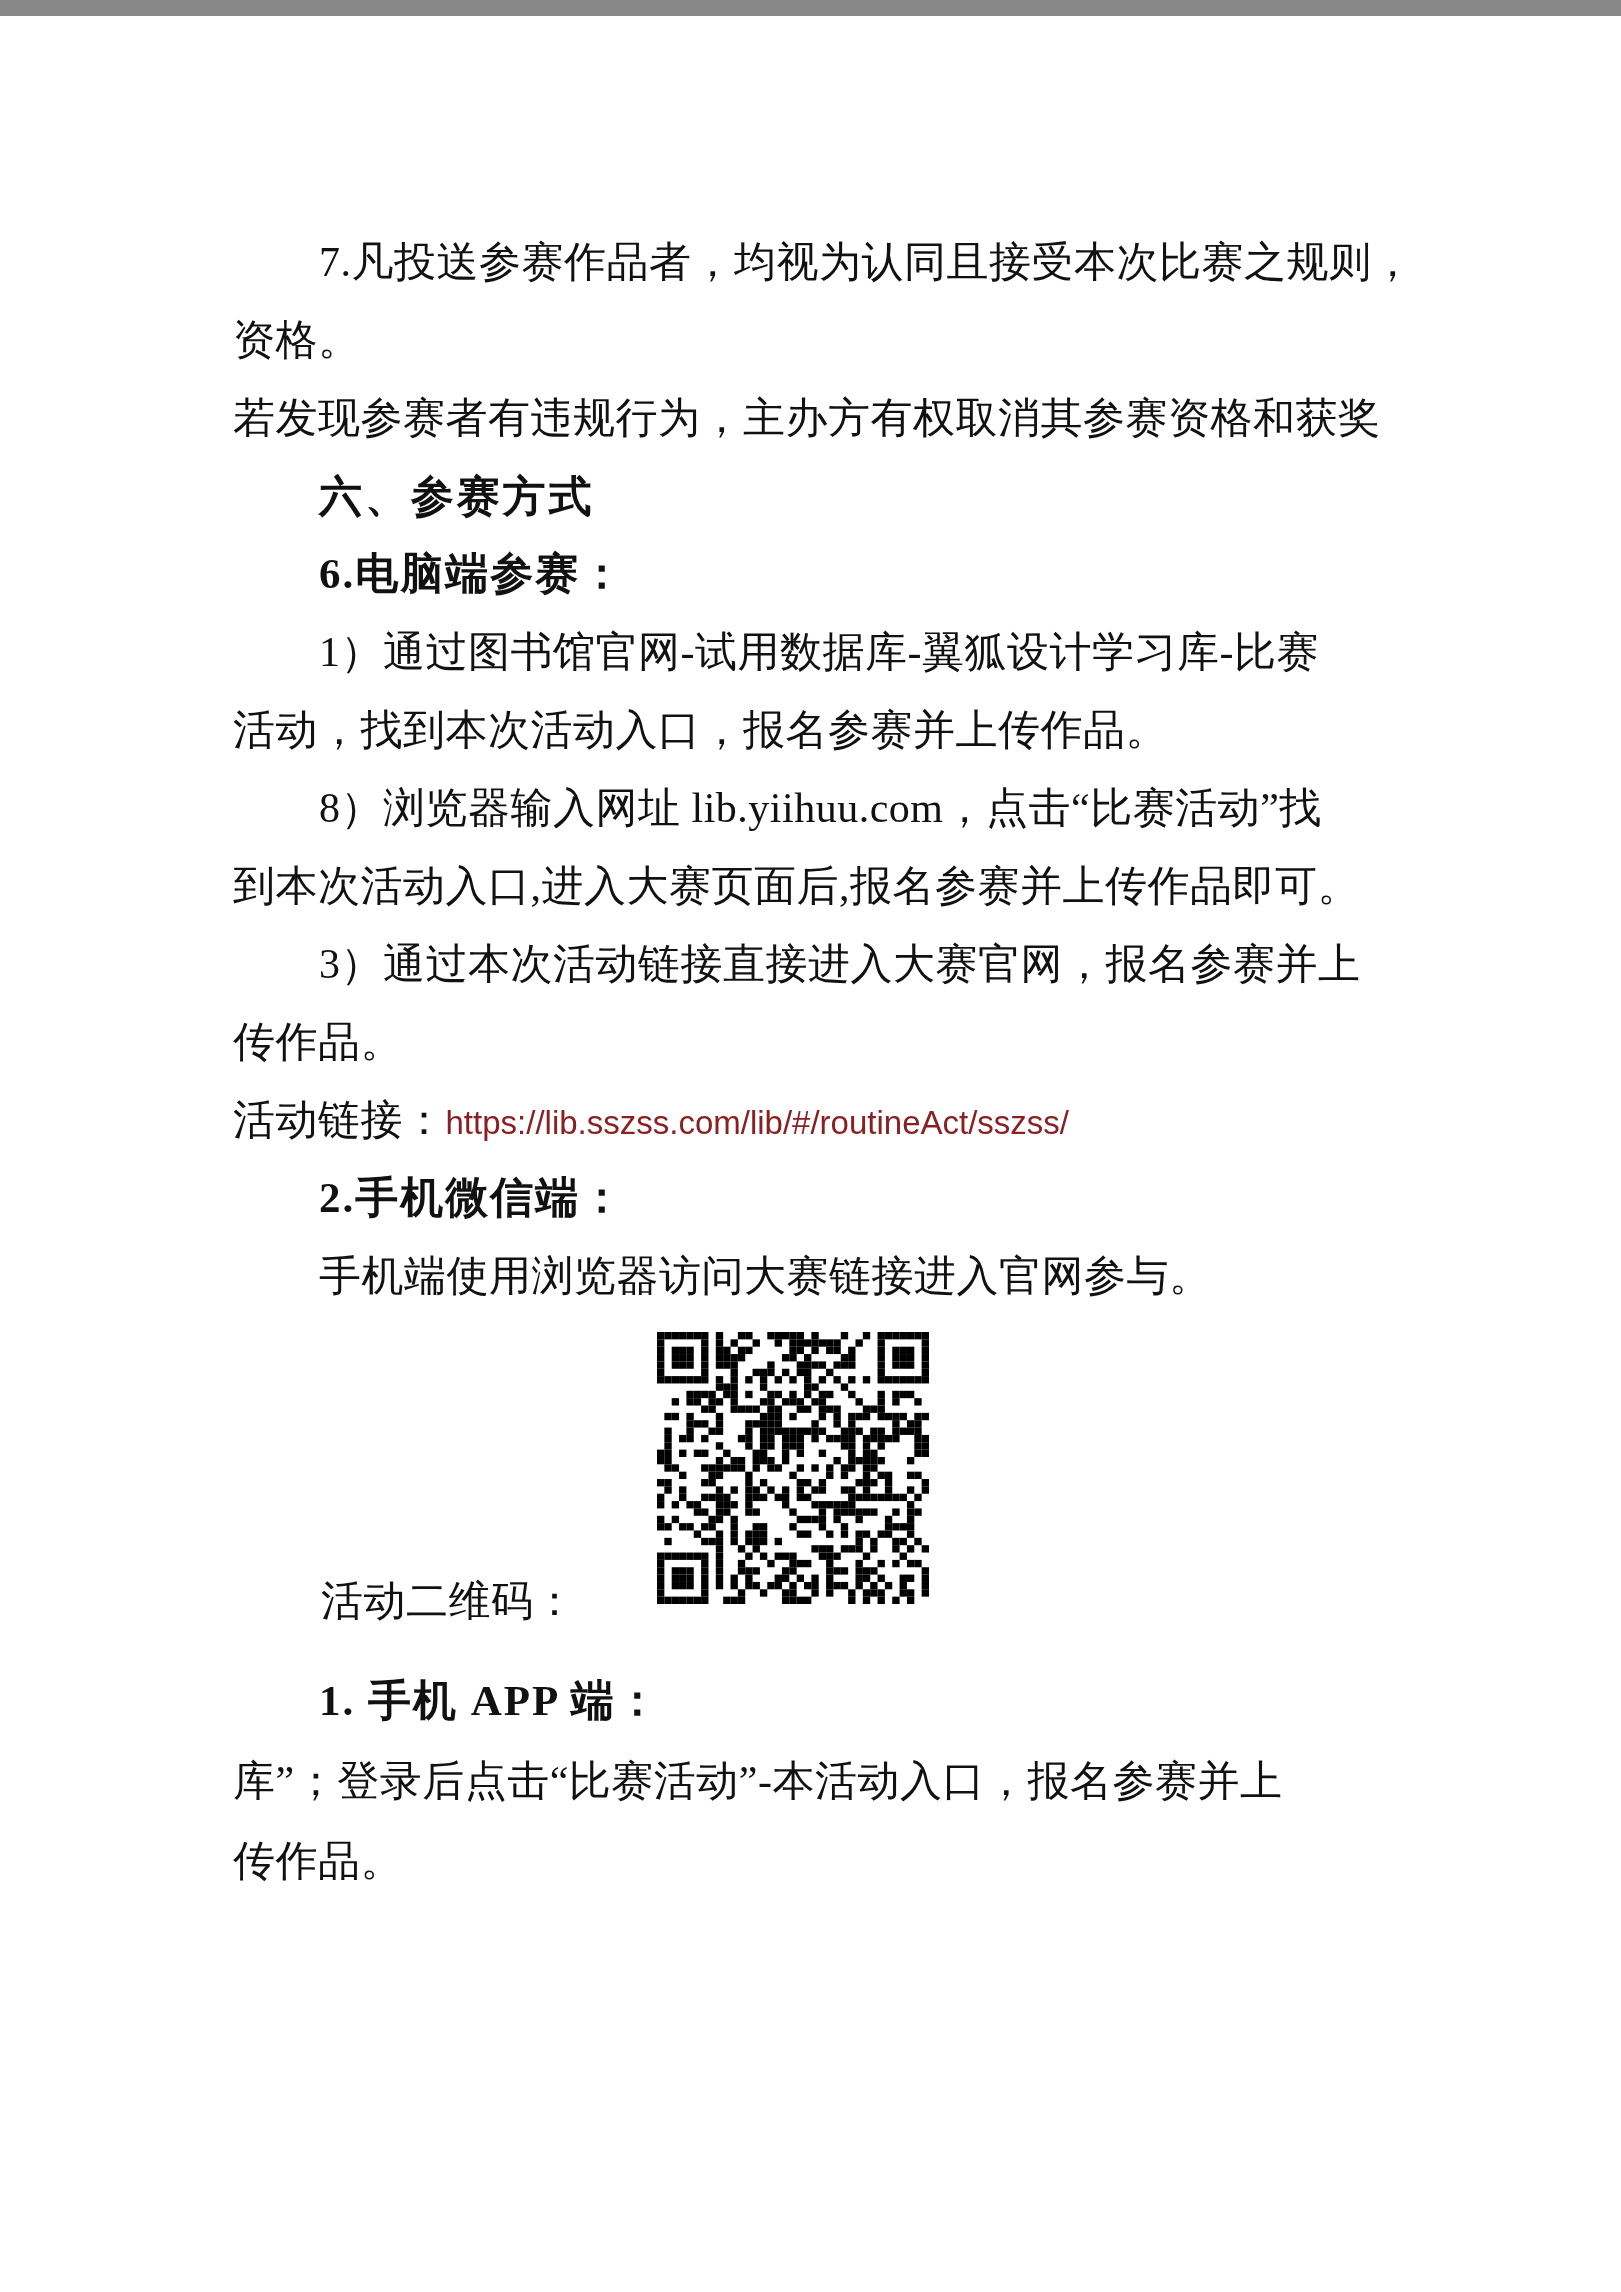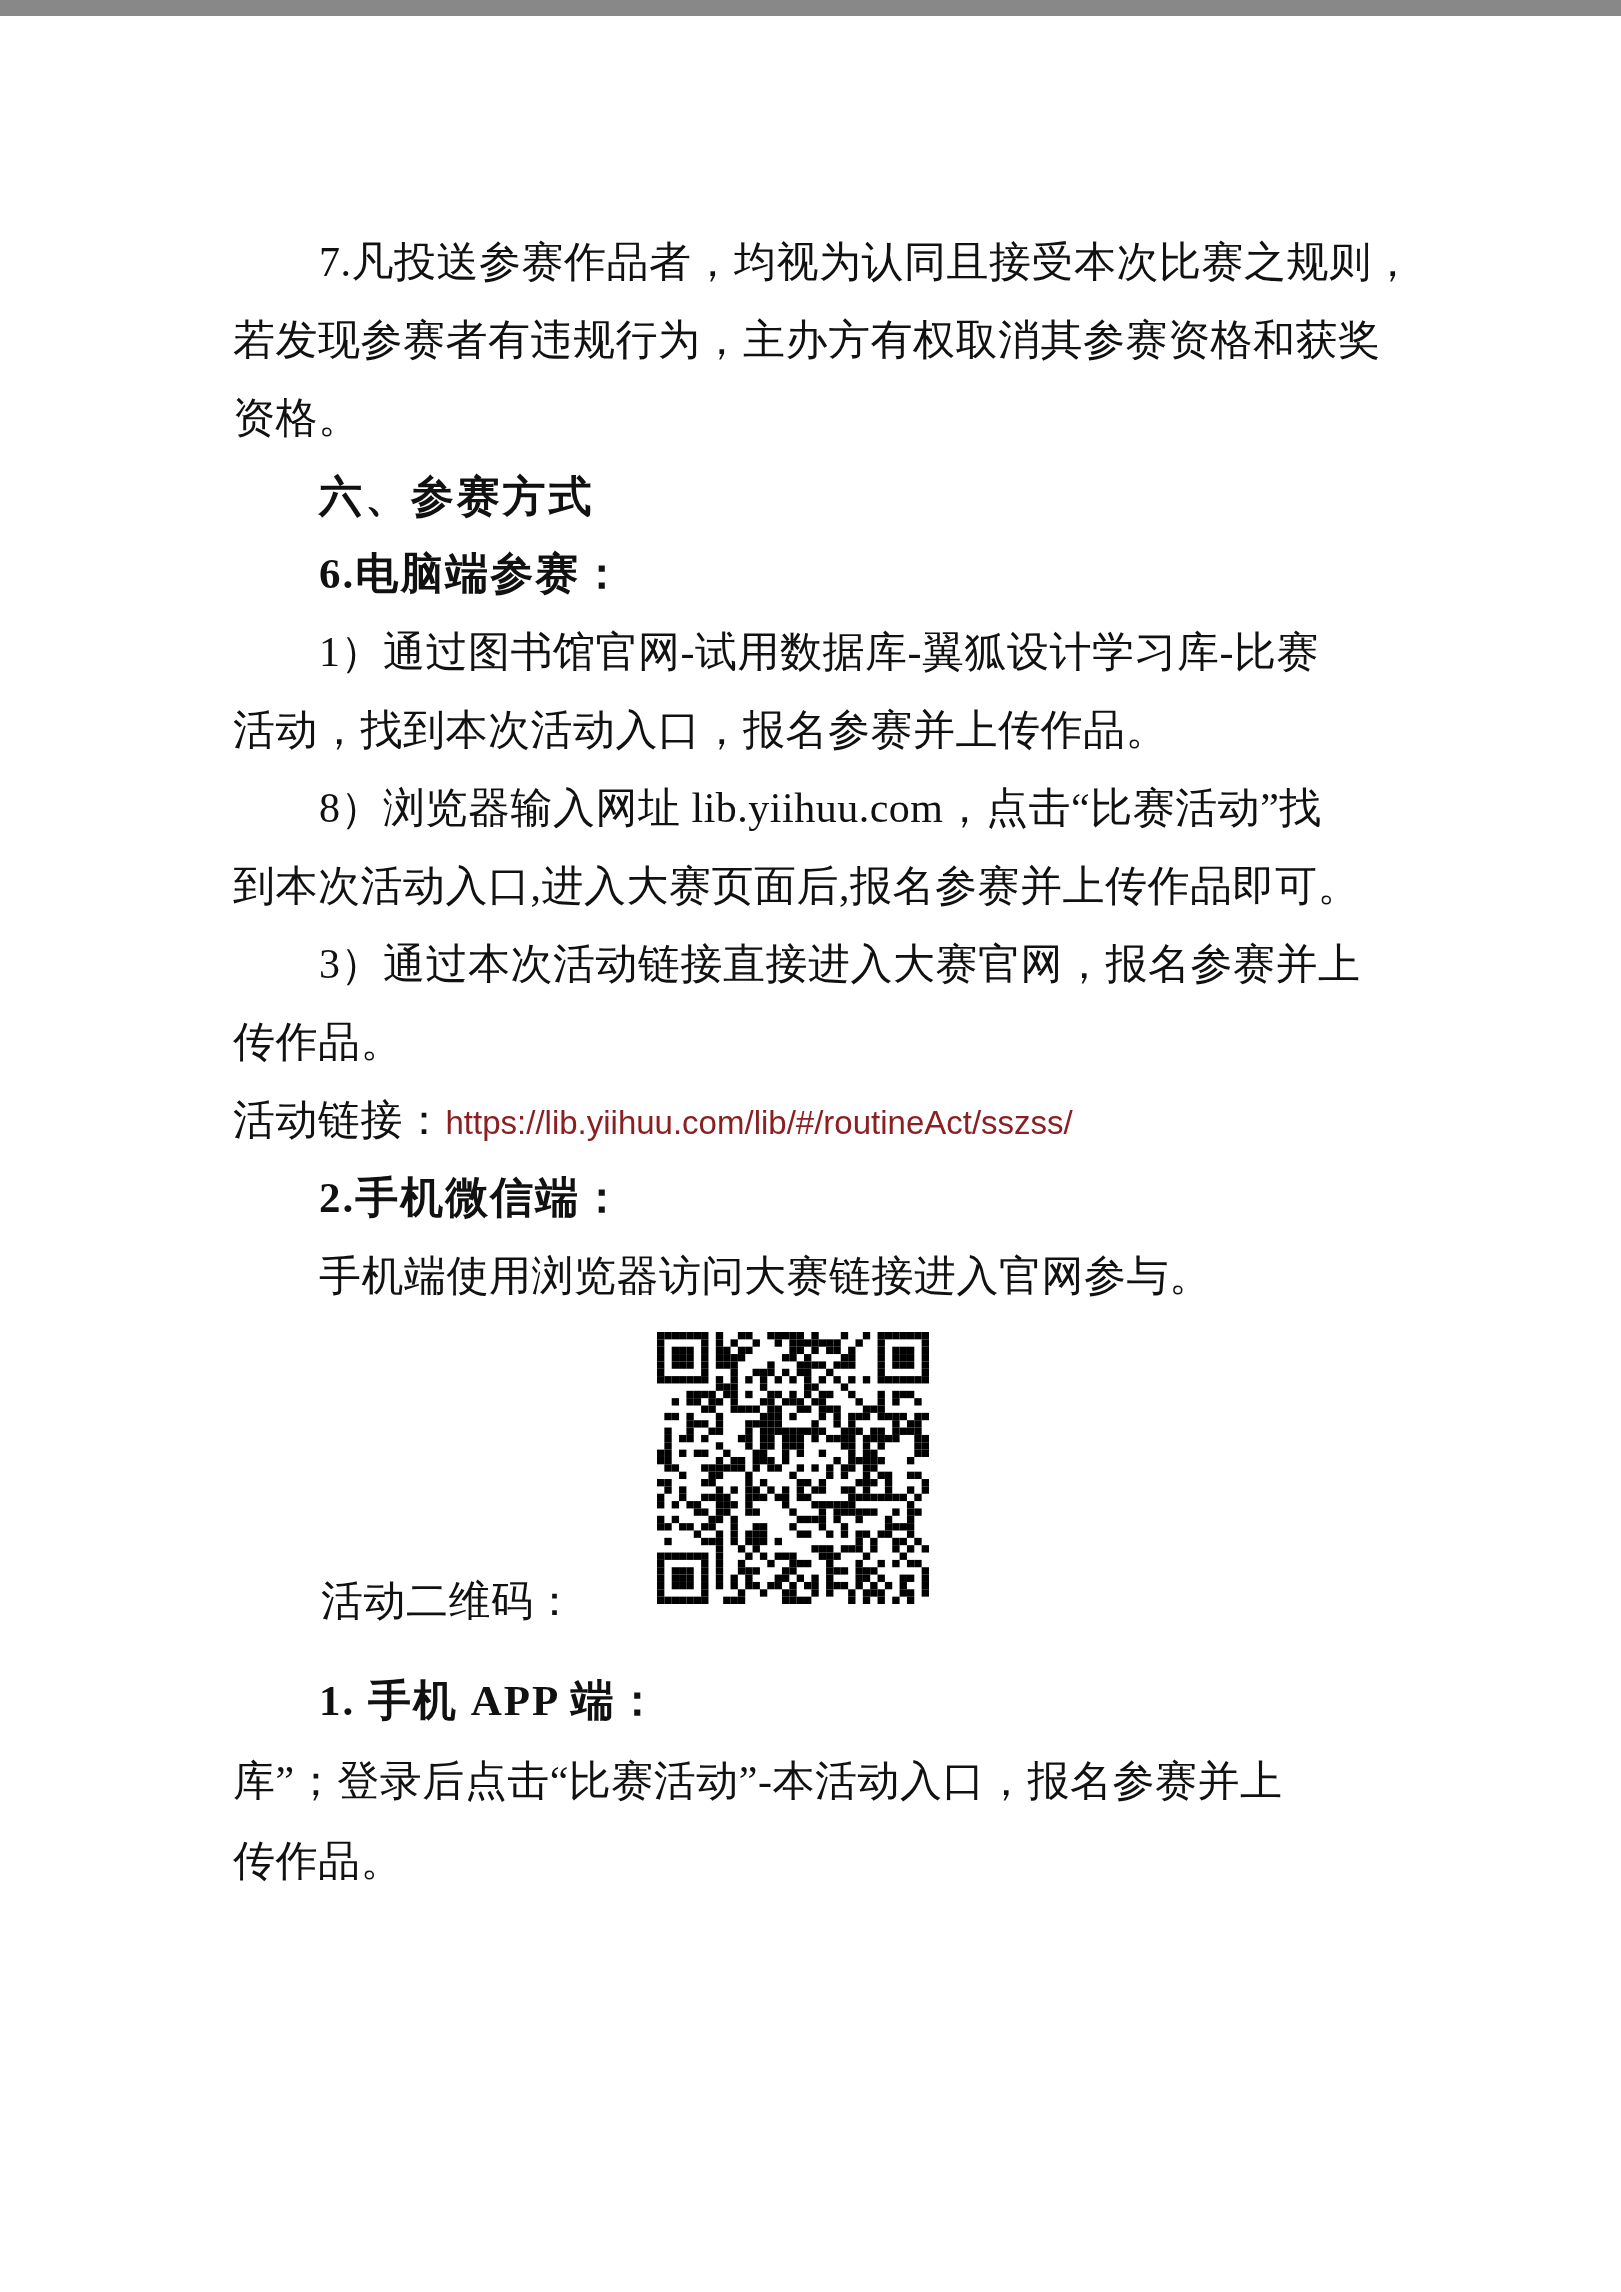--- a/index.html
+++ b/index.html
@@ -68,31 +68,31 @@
     letter-spacing:0.5px;
     text-align:right;
   }
 </style>
 </head>
 <body>
 
 <div class="page">
   <div class="flow" id="flow1">
       <div class="line body indent">7.凡投送参赛作品者，均视为认同且接受本次比赛之规则，</div>
+      <div class="line body">资格。</div>
       <div class="line body">若发现参赛者有违规行为，主办方有权取消其参赛资格和获奖</div>
-      <div class="line body">资格。</div>
       <div class="line h-section indent">六、参赛方式</div>
       <div class="line h-sub indent">6.电脑端参赛：</div>
       <div class="line body indent">1）通过图书馆官网-试用数据库-翼狐设计学习库-比赛</div>
       <div class="line body">活动，找到本次活动入口，报名参赛并上传作品。</div>
       <div class="line body indent">8）浏览器输入网址 lib.yiihuu.com，点击“比赛活动”找</div>
       <div class="line body">到本次活动入口,进入大赛页面后,报名参赛并上传作品即可。</div>
       <div class="line body indent">3）通过本次活动链接直接进入大赛官网，报名参赛并上</div>
       <div class="line body">传作品。</div>
-      <div class="line link"><span class="link-label">活动链接：</span><span class="link-url">https://lib.yiihuu.com/lib/#/routineAct/sszss/</span></div>
+      <div class="line link"><span class="link-label">活动链接：</span><span class="link-url">https://lib.sszss.com/lib/#/routineAct/sszss/</span></div>
       <div class="line h-sub indent">2.手机微信端：</div>
       <div class="line body indent">手机端使用浏览器访问大赛链接进入官网参与。</div>
     </div>
 
   <div class="qr-wrap">
     <svg id="qr-svg" width="272" height="272" viewBox="0 0 277.5 277.5" xmlns="http://www.w3.org/2000/svg">
         <g fill="#000000">
           <rect x="0.0" y="0.0" width="7.5" height="7.5"></rect>
           <rect x="7.5" y="0.0" width="7.5" height="7.5"></rect>
           <rect x="15.0" y="0.0" width="7.5" height="7.5"></rect>

